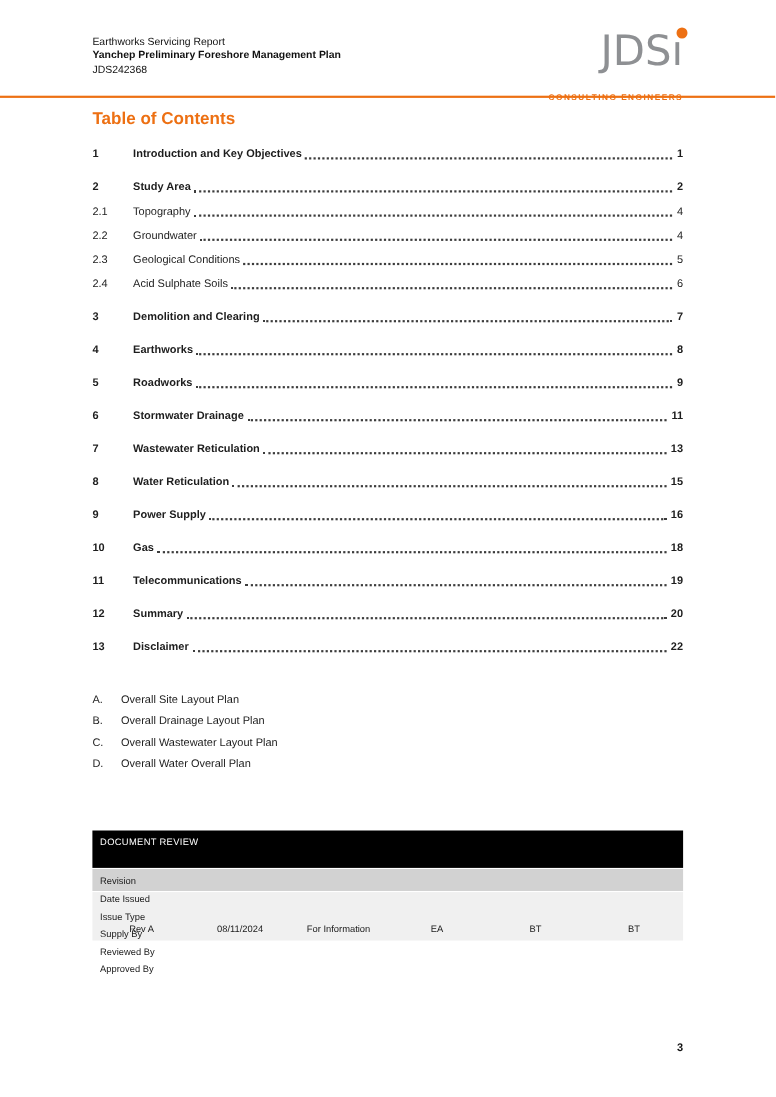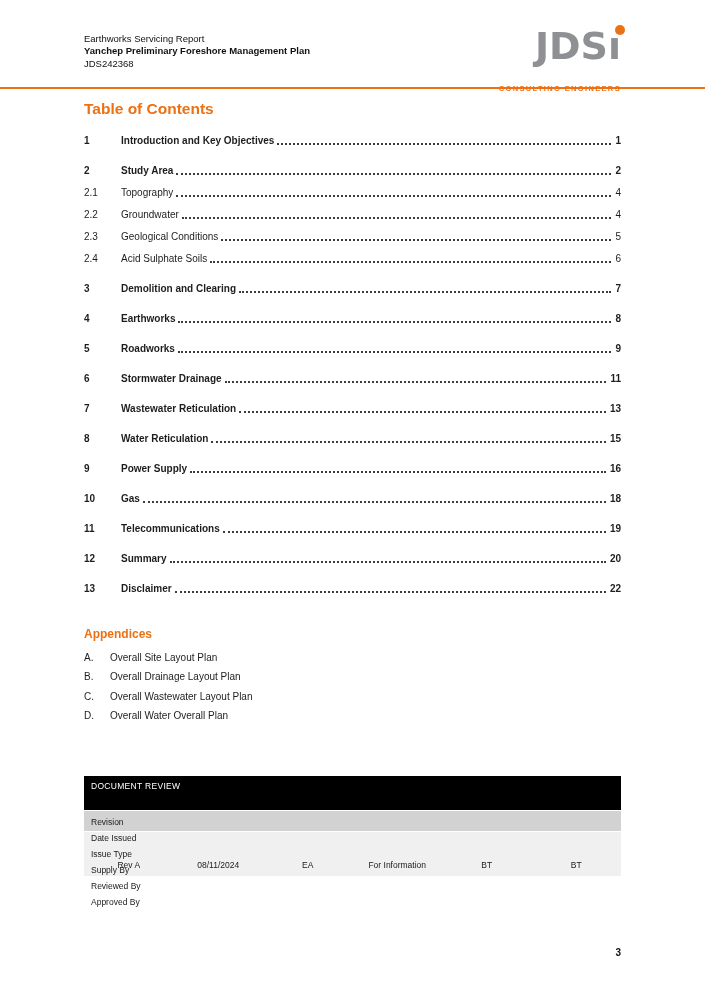--- a/index.html
+++ b/index.html
@@ -23,21 +23,21 @@
     height: 87px;
   }
   .header-text { font-size: 9.5px; line-height: 12.3px; color: #111; }
   .header-text .bold { font-weight: bold; }
 
   .logo { text-align: right; margin-top: -7px; }
   .logo-word {
     position: relative;
     display: inline-block;
     font-family: "DejaVu Sans", sans-serif;
-    font-weight: bold;
+    font-weight: normal;
     font-size: 38px;
     line-height: 40px;
     letter-spacing: 0px;
     color: var(--logo-gray, #8e9093);
   }
   .logo-dot {
     position: absolute;
     top: -1px;
     right: -4px;
     width: 10px;
@@ -269,21 +269,20 @@
         </div>
         <div class="toc-row lvl1">
           <span class="toc-num">13</span>
           <span class="toc-label">Disclaimer</span>
           <span class="leader"></span>
           <span class="toc-page">22</span>
         </div>
       </div>
 
     <div class="appendices">
-      <div class="appendices-title">Appendices</div>
       <div class="appendix-list">
           <div class="appendix-item">
             <span class="appendix-letter">A.</span>
             <span class="appendix-label">Overall Site Layout Plan</span>
           </div>
           <div class="appendix-item">
             <span class="appendix-letter">B.</span>
             <span class="appendix-label">Overall Drainage Layout Plan</span>
           </div>
           <div class="appendix-item">
@@ -304,22 +303,22 @@
           <div class="review-head-cell">Date Issued</div>
           <div class="review-head-cell">Issue Type</div>
           <div class="review-head-cell">Supply By</div>
           <div class="review-head-cell">Reviewed By</div>
           <div class="review-head-cell">Approved By</div>
         </div>
       <div class="review-data-rows">
           <div class="review-data-row">
             <div class="review-data-cell">Rev A</div>
             <div class="review-data-cell">08/11/2024</div>
+            <div class="review-data-cell">For Information</div>
             <div class="review-data-cell">EA</div>
-            <div class="review-data-cell">For Information</div>
             <div class="review-data-cell">BT</div>
             <div class="review-data-cell">BT</div>
           </div>
         </div>
     </div>
   </div>
 
   <div class="page-number">3</div>
 
 </div>

